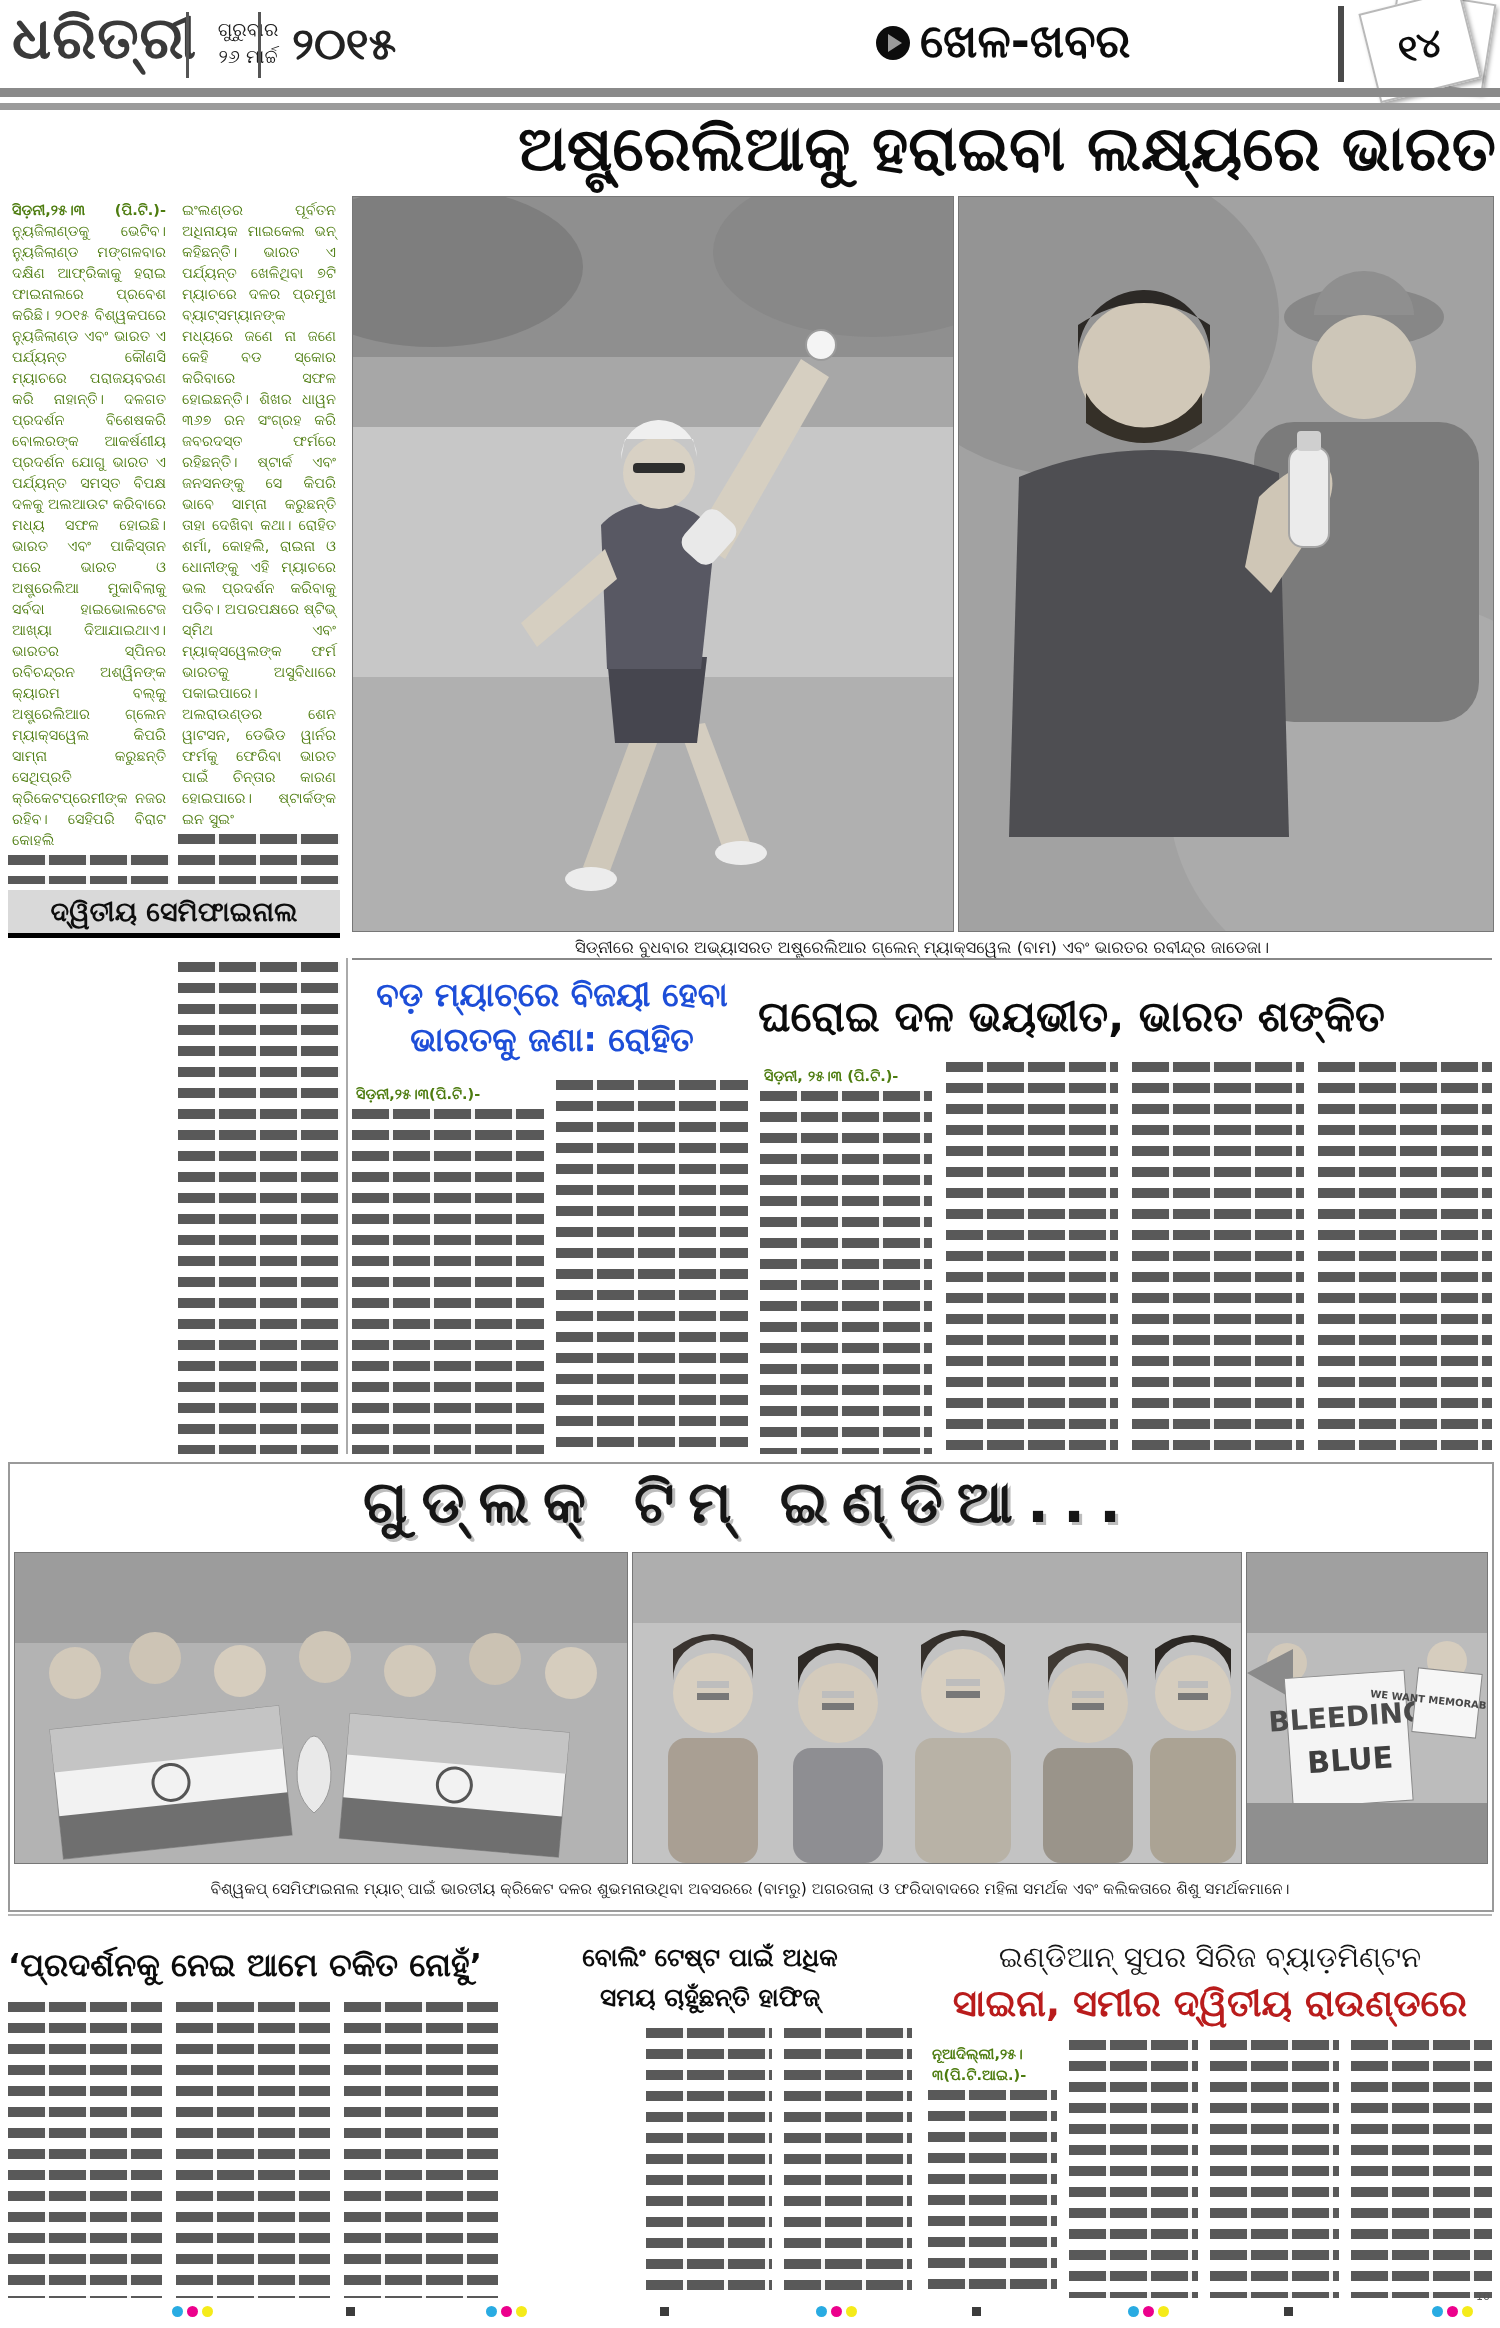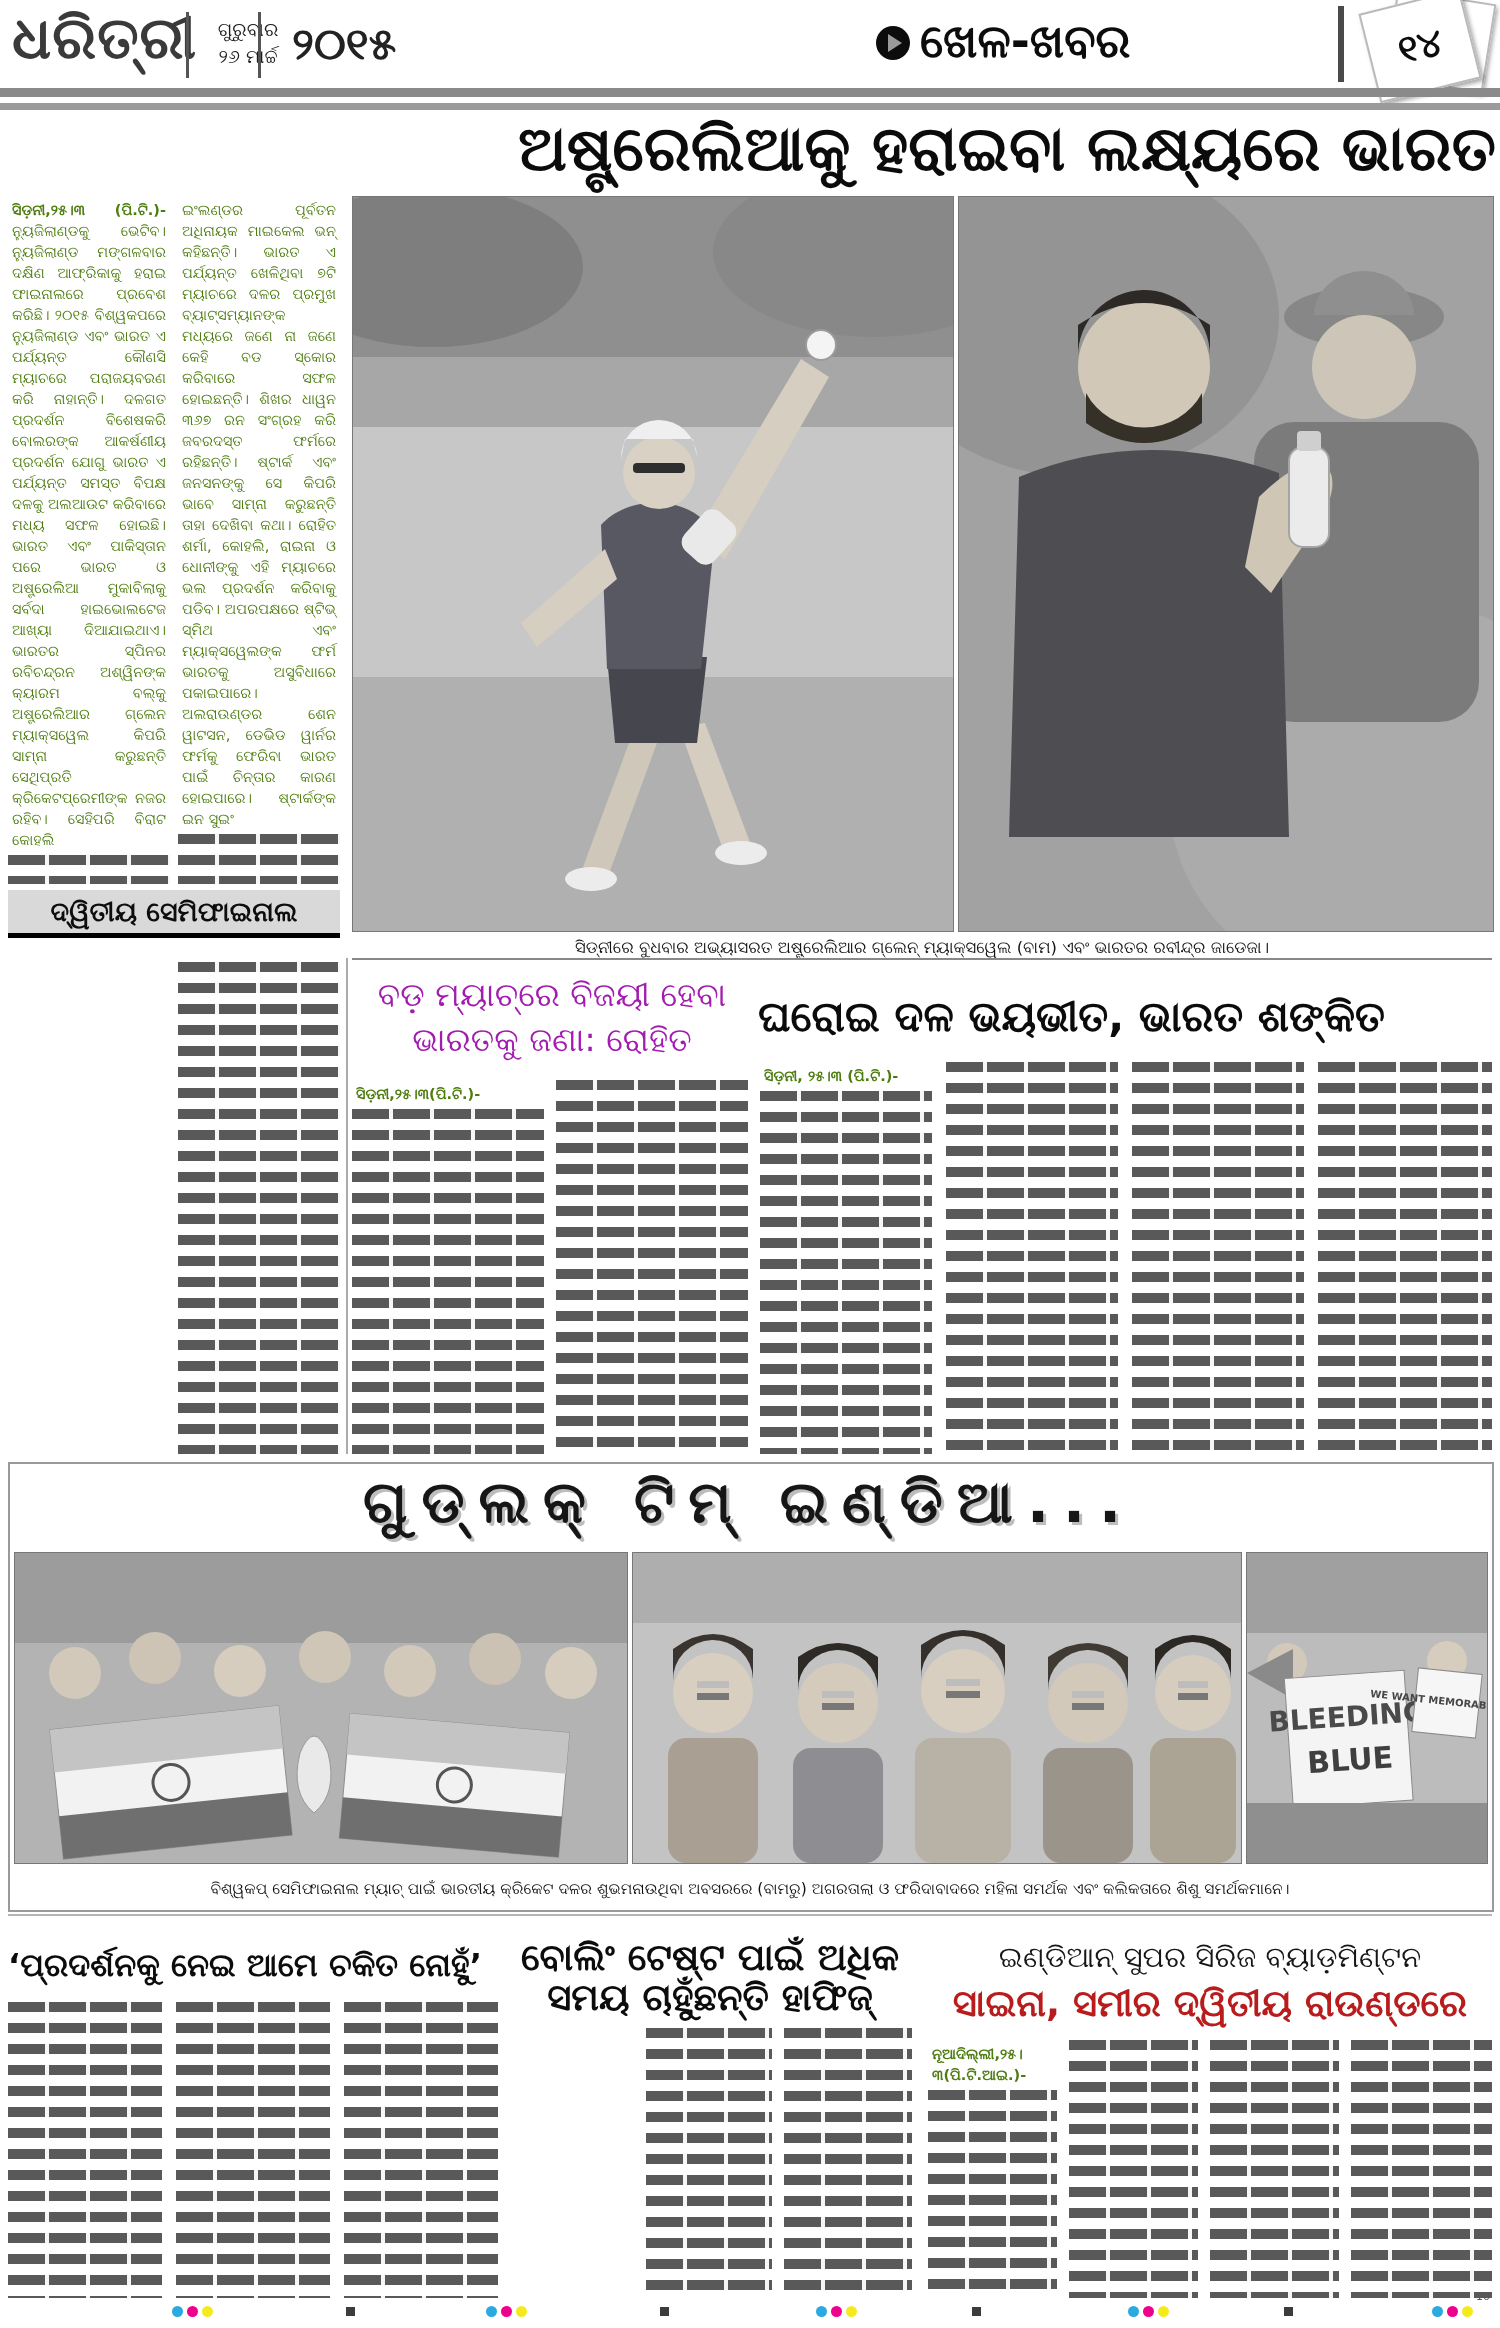--- a/index.html
+++ b/index.html
@@ -35,31 +35,31 @@
                       repeating-linear-gradient(180deg,#3d3d3d 0 10px,#ffffff 10px 21px);}
   
   .kicker-box{left:8px;top:890px;width:332px;height:44px;background:#d9d9d9;
       display:flex;align-items:center;justify-content:center;font-size:27px;font-weight:bold;color:#0d0d0d;}
   .kicker-underline{left:8px;top:933px;width:332px;height:5px;background:#000;}
   .photo{border:1px solid #777;background:#bfbfbf;overflow:hidden;}
   .caption{font-size:16.5px;color:#111;text-align:center;}
   
   .mid-hrule{left:352px;top:958px;width:1140px;height:2px;background:#888;}
   .mid-vrule{left:346px;top:958px;width:2px;height:496px;background:#aaa;}
-  .rohit-headline{left:352px;top:972px;width:400px;text-align:center;font-size:33px;font-weight:normal;line-height:45px;color:#a21caf;}
+  .rohit-headline{left:352px;top:972px;width:400px;text-align:center;font-size:33px;font-weight:bold;line-height:45px;color:#1d4ed8;}
   .fear-headline{left:758px;top:992px;width:736px;font-size:42px;font-weight:bold;color:#0b0b0b;}
   
   .strip-box{left:8px;top:1462px;width:1482px;height:446px;border:2px solid #9a9a9a;background:#fff;}
   .strip-title{left:8px;top:1468px;width:1482px;text-align:center;font-size:58px;font-weight:900;color:#161616;
       letter-spacing:14px;text-shadow:3px 3px 0 #bdbdbd;}
   .strip-caption{left:20px;top:1880px;width:1460px;text-align:center;font-size:15.5px;color:#111;}
   
   .bot-rule{left:8px;top:1914px;width:1484px;height:2px;background:#b5b5b5;}
   .bl-headline{left:8px;top:1946px;width:494px;font-size:32px;font-weight:bold;color:#0c0c0c;}
-  .bm-headline{left:508px;top:1938px;width:404px;text-align:center;font-size:37px;font-weight:bold;line-height:40px;color:#0c0c0c;}
+  .bm-headline{left:508px;top:1938px;width:404px;text-align:center;font-size:25px;font-weight:bold;line-height:40px;color:#0c0c0c;}
   .br-kicker{left:928px;top:1940px;width:564px;text-align:center;font-size:29px;font-weight:500;color:#161616;}
   .br-headline{left:928px;top:1982px;width:564px;text-align:center;font-size:37px;font-weight:bold;color:#b91c1c;}
   
   .regdot{position:absolute;width:11px;height:11px;border-radius:50%;}
   .regsq{position:absolute;width:9px;height:9px;background:#3c3c3c;}
   .page-small{left:1476px;top:2290px;font-size:11px;color:#555;}
   .c-cyan{background:#29abe2;} .c-mag{background:#ec008c;} .c-yel{background:#f5eb1a;}
 </style>
 </head>
 <body>

